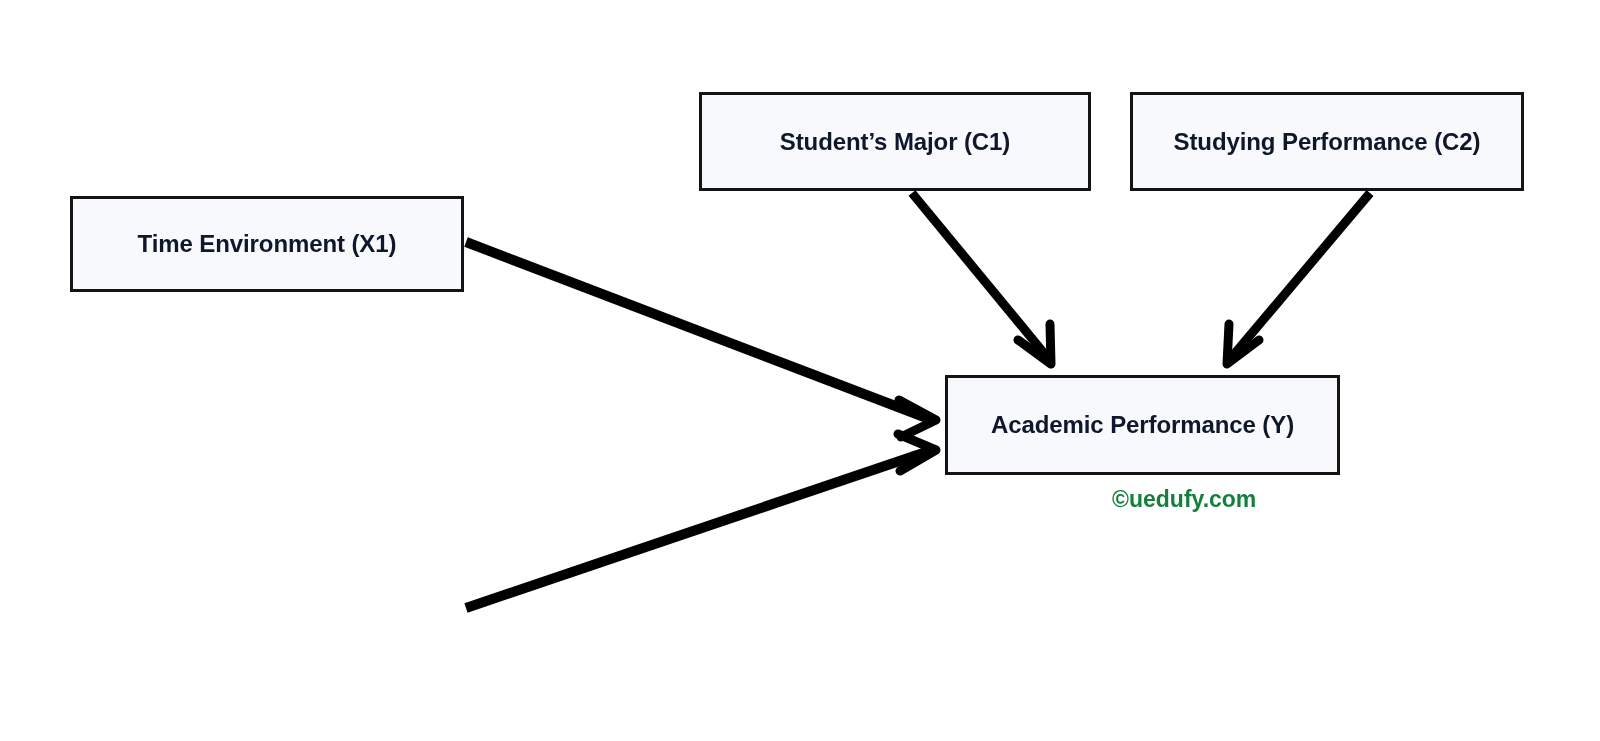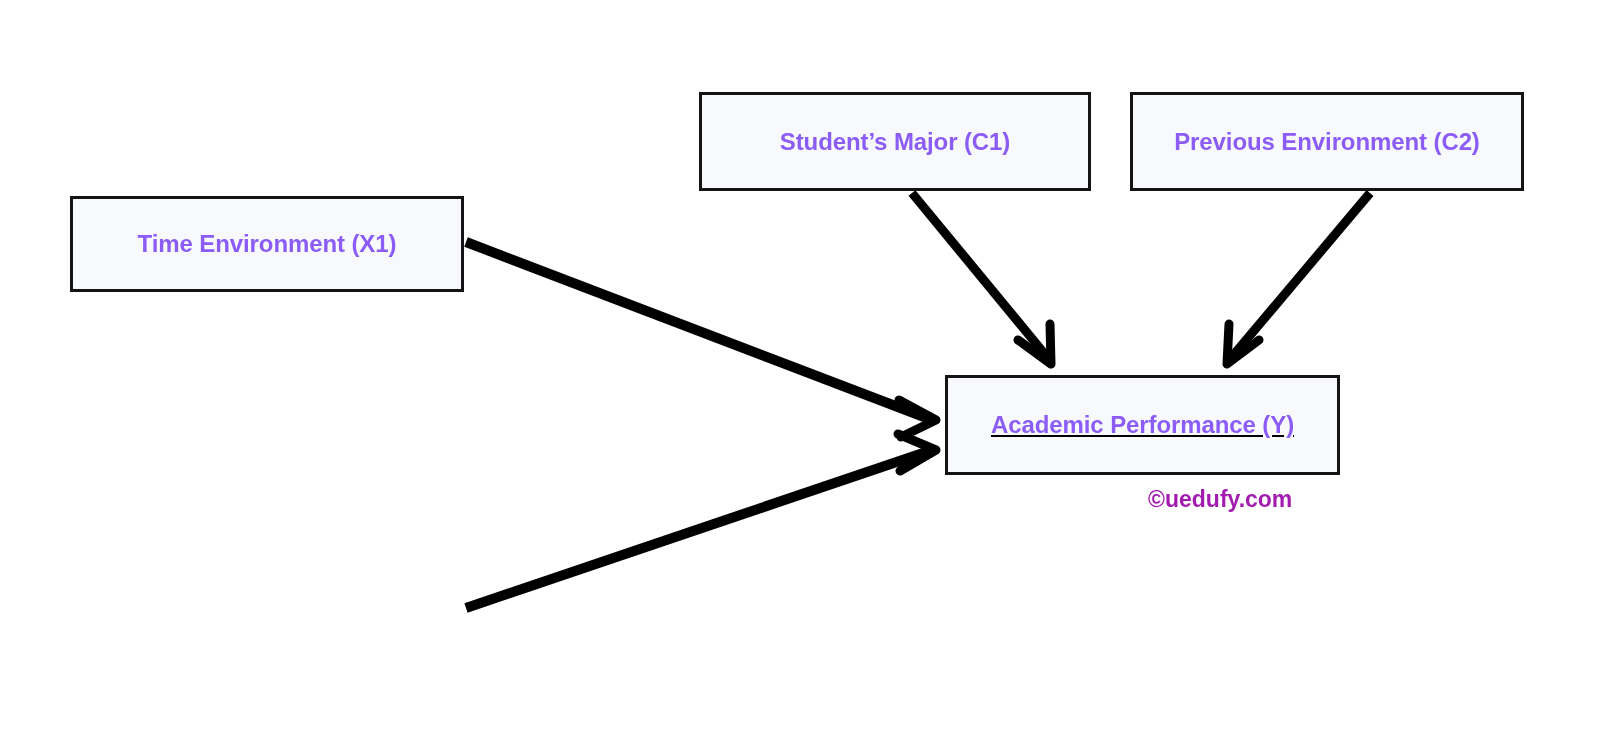--- a/index.html
+++ b/index.html
@@ -22,27 +22,26 @@
     box-sizing: border-box;
     background: #f7f9fd;
     border: 3px solid #141414;
     display: flex;
     align-items: center;
     justify-content: center;
     z-index: 3;
   }
   .node.thin {
     border-width: 3px;
-    text-decoration: underline;
   }
   .node-label {
     font-family: "Liberation Sans", sans-serif;
     font-weight: bold;
     font-size: 24px;
-    color: #8b5cf6;
+    color: #0f172a;
     letter-spacing: -0.1px;
     text-align: center;
     white-space: nowrap;
   }
   
   #node-x1 { left: 70px;   top: 196px; width: 394px; height: 96px; }
   #node-x2 { left: 70px;   top: 545px; width: 394px; height: 96px; }
   #node-c1 { left: 699px;  top: 92px;  width: 392px; height: 99px; }
   #node-c2 { left: 1130px; top: 92px;  width: 394px; height: 99px; }
   #node-y  { left: 945px;  top: 375px; width: 395px; height: 100px; }
@@ -62,26 +61,26 @@
   }
   .edge-head {
     stroke: #000000;
     fill: none;
     stroke-width: 9;
     stroke-linecap: round;
     stroke-linejoin: round;
   }
   #watermark {
     position: absolute;
-    left: 1148px;
+    left: 1112px;
     top: 486px;
     font-family: "Liberation Sans", sans-serif;
     font-weight: bold;
     font-size: 23px;
-    color: #a21caf;
+    color: #15803d;
     white-space: nowrap;
     z-index: 4;
   }
 </style>
 </head>
 <body>
 
 <div id="canvas">
 
   <svg id="edges" viewBox="0 0 1600 741" xmlns="http://www.w3.org/2000/svg">
@@ -110,21 +109,21 @@
   <div class="node" id="node-x1">
     <span class="node-label">Time Environment (X1)</span>
   </div>
 
 
   <div class="node" id="node-c1">
     <span class="node-label">Student’s Major (C1)</span>
   </div>
 
   <div class="node" id="node-c2">
-    <span class="node-label">Previous Environment (C2)</span>
+    <span class="node-label">Studying Performance (C2)</span>
   </div>
 
   <div class="node thin" id="node-y">
     <span class="node-label">Academic Performance (Y)</span>
   </div>
 
   <div id="watermark">©uedufy.com</div>
 
 </div>
 

